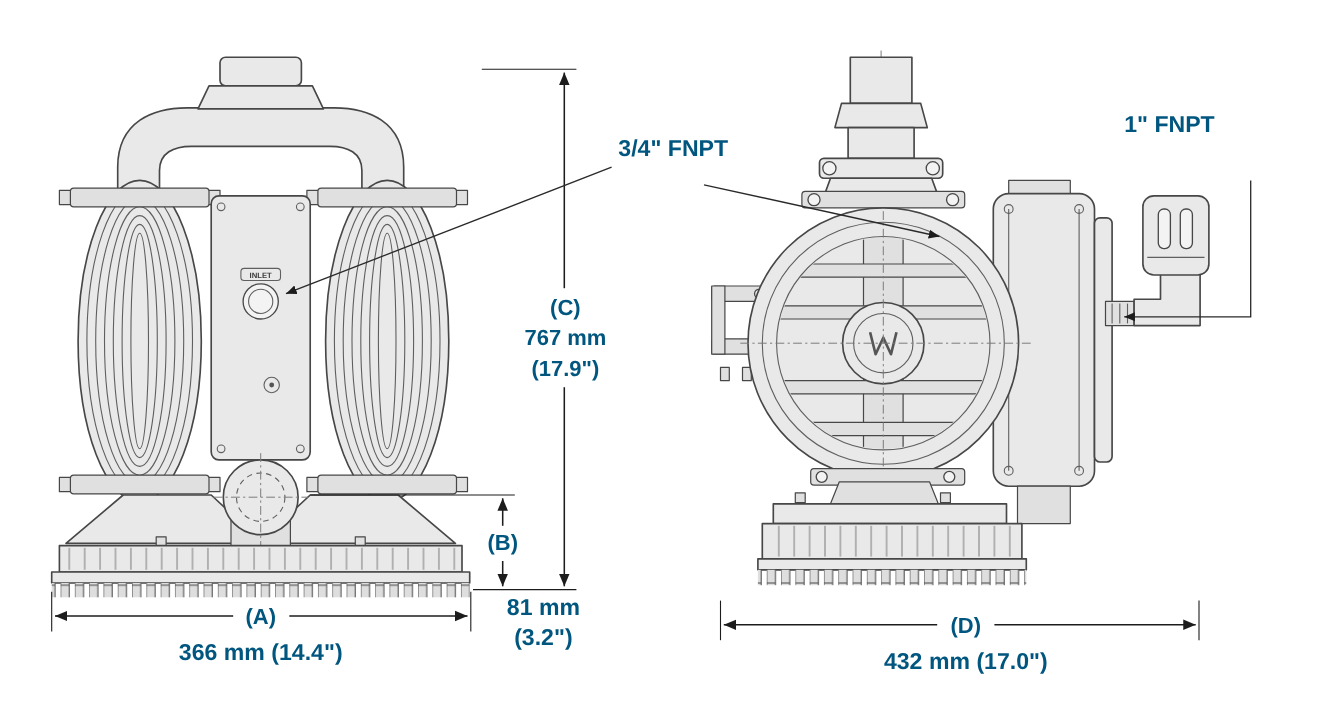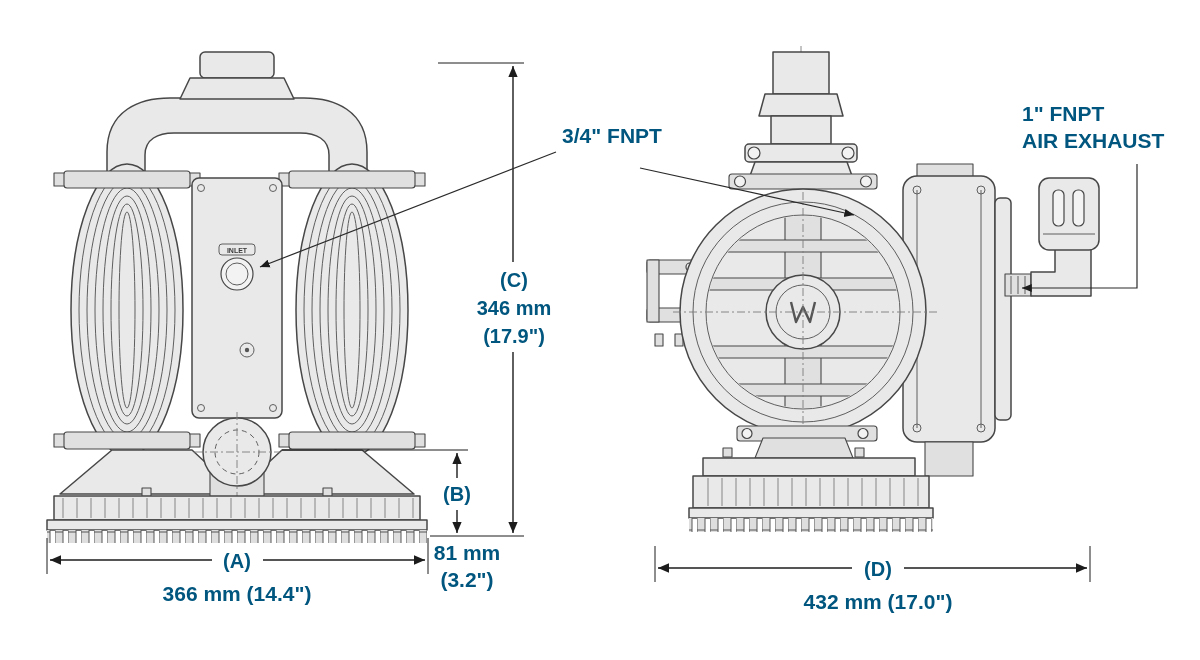--- a/index.html
+++ b/index.html
@@ -243,31 +243,30 @@
       <polyline class="leader" points="1137,164 1137,288 1022,288" marker-end="url(#arrow)"></polyline>
     </g>
   </svg>
 
   <div class="label big" style="left:552px;top:122px;width:120px;">
     <div>3/4" FNPT</div>
   </div>
 
   <div class="label big left" style="left:1022px;top:100px;width:170px;">
     <div>1" FNPT</div>
-    <div>AIR EXHAUST</div>
   </div>
 
   <div class="label" style="left:458px;top:266px;width:112px;line-height:28px;">
     <div>(C)</div>
-    <div>346 mm</div>
+    <div>767 mm</div>
     <div>(17.9")</div>
   </div>
 
   <div class="label" style="left:426px;top:481px;width:62px;">(B)</div>
-  <div class="label big" style="left:417px;top:539px;width:100px;">
+  <div class="label big" style="left:444px;top:539px;width:100px;">
     <div>81 mm</div>
     <div>(3.2")</div>
   </div>
 
   <div class="label" style="left:206px;top:548px;width:62px;">(A)</div>
   <div class="label big" style="left:115px;top:580px;width:244px;">366 mm (14.4")</div>
 
   <div class="label" style="left:847px;top:556px;width:62px;">(D)</div>
   <div class="label big" style="left:756px;top:588px;width:244px;">432 mm (17.0")</div>
 

